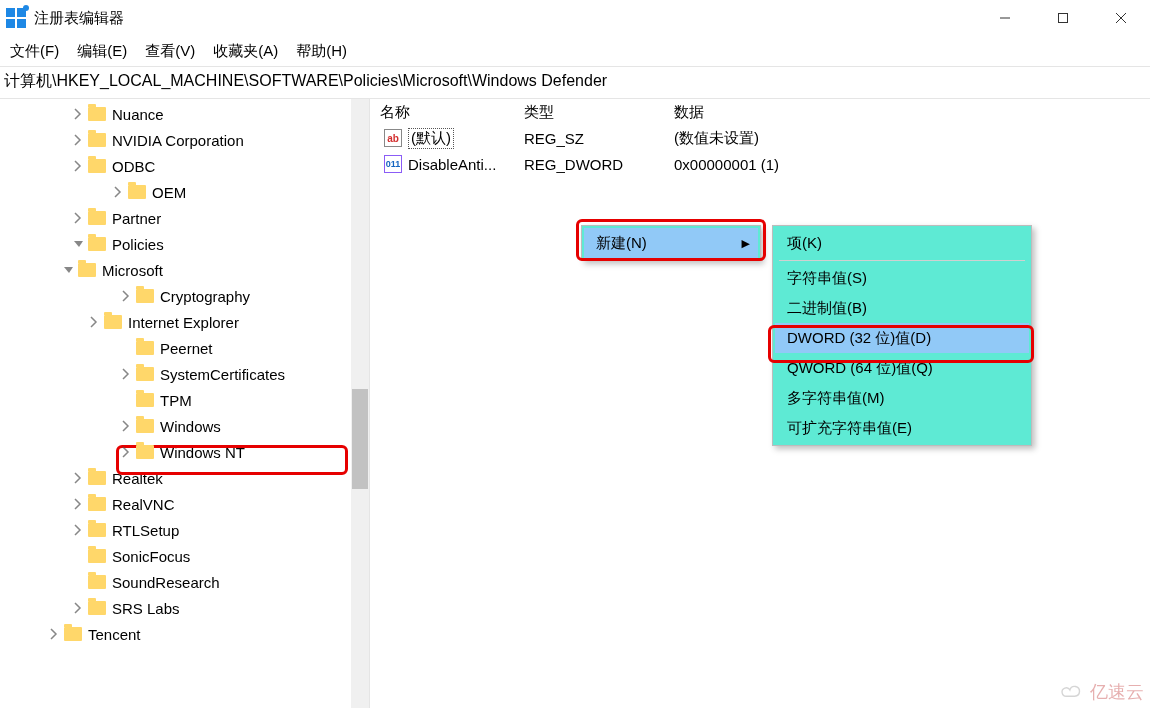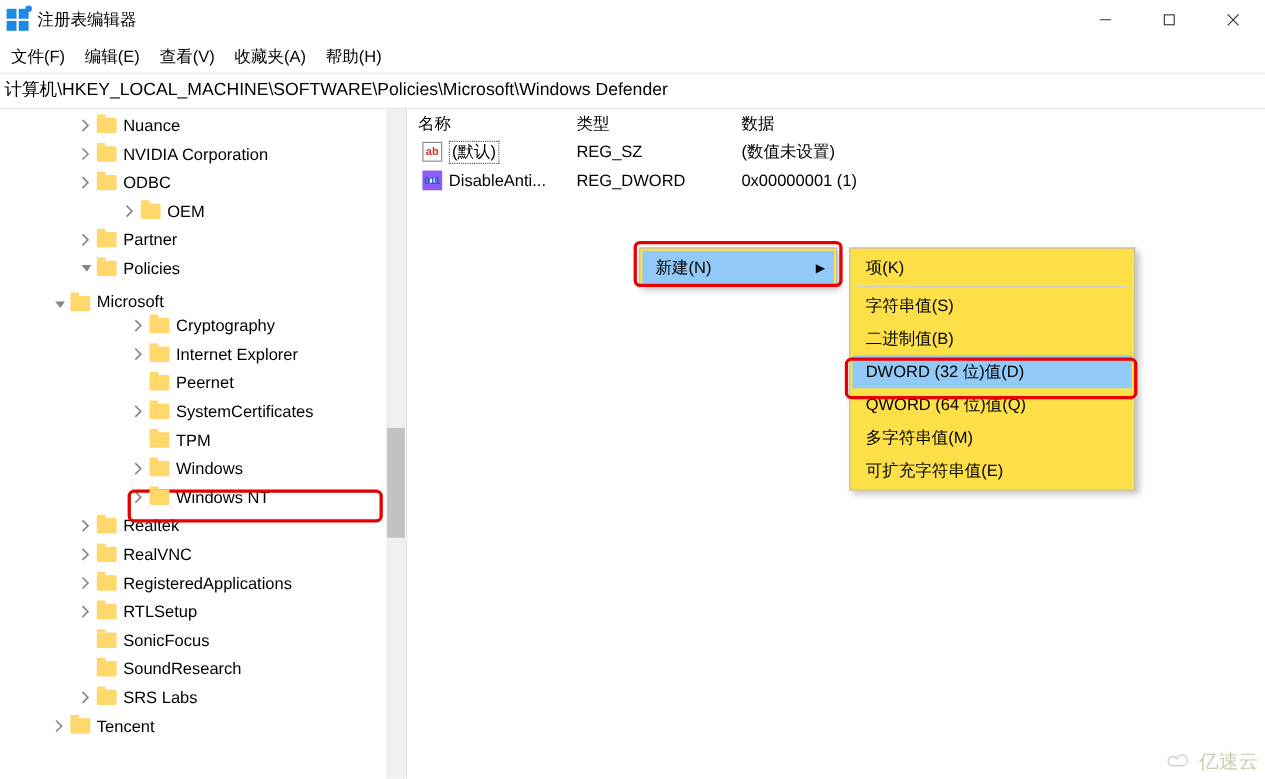--- a/index.html
+++ b/index.html
@@ -106,41 +106,41 @@
   .col-type { width: 150px; }
   .col-data { flex:1; }
   .list-row { display:flex; height:26px; align-items:center; }
   .val-icon-str {
     width:18px; height:18px; margin:0 6px 0 4px; background:#fff;
     border:1px solid #888; display:flex; align-items:center; justify-content:center;
     font-size:10px; font-weight:bold; color:#d32f2f;
   }
   .val-icon-bin {
     width:18px; height:18px; margin:0 6px 0 4px; background:#fff;
-    border:7px solid #8b5cf6; display:flex; align-items:center; justify-content:center;
+    border:1px solid #8b5cf6; display:flex; align-items:center; justify-content:center;
     font-size:9px; font-weight:bold; color:#1565c0;
   }
   .dotted-frame { border:1px dotted #555; padding:0 2px; }
 
   .ctx-menu {
-    position:absolute; background:#fde047; border:1px solid #bcbcbc;
+    position:absolute; background:#5eead4; border:1px solid #bcbcbc;
     box-shadow: 3px 3px 6px rgba(0,0,0,.25);
     padding: 2px;
   }
   .ctx-item {
     height:30px; display:flex; align-items:center; padding:0 28px 0 12px;
     position:relative; white-space:nowrap;
   }
   .ctx-item.hover { background:#91c9f7; }
   .ctx-hr { border-top:1px solid #d0d0d0; margin:2px 4px; }
   .sub-arrow { position:absolute; right:8px; font-size:11px;}
 
   .watermark{
     position:absolute; right:6px; bottom:4px; opacity:.35;
-    font-size:18px; color:#4d7c0f; display:flex; align-items:center; gap:4px;
+    font-size:18px; color:#b91c1c; display:flex; align-items:center; gap:4px;
   }
   .watermark svg{width:28px;height:20px;}
 </style>
 </head>
 <body>
 
 <div class="titlebar">
   <div class="app-icon">
     <span></span>
       <span></span>
@@ -235,39 +235,39 @@
       </div>
       <div class="tree-row" style="padding-left: 72px;">
         <span class="chev">
           <svg viewBox="0 0 12 12">
             <path d="M2 3l5 6 4-6z" fill="#555"></path>
           </svg>
         </span>
         <span class="folder-icon"></span>
         <span>Policies</span>
       </div>
-      <div class="tree-row" style="padding-left: 48px; align-items: flex-end;">
+      <div class="tree-row" style="padding-left: 62px;">
         <span class="chev">
           <svg viewBox="0 0 12 12">
             <path d="M2 3l5 6 4-6z" fill="#555"></path>
           </svg>
         </span>
         <span class="folder-icon"></span>
         <span>Microsoft</span>
       </div>
       <div class="tree-row" style="padding-left: 120px;">
         <span class="chev">
           <svg viewBox="0 0 12 12">
             <path d="M3 1l5 5-5 5" fill="none" stroke="#555" stroke-width="1.5"></path>
           </svg>
         </span>
         <span class="folder-icon"></span>
         <span>Cryptography</span>
       </div>
-      <div class="tree-row" style="padding-left: 120px;">
+      <div class="tree-row" style="padding-left: 88px;">
         <span class="chev">
           <svg viewBox="0 0 12 12">
             <path d="M3 1l5 5-5 5" fill="none" stroke="#555" stroke-width="1.5"></path>
           </svg>
         </span>
         <span class="folder-icon"></span>
         <span>Internet Explorer</span>
       </div>
       <div class="tree-row" style="padding-left: 120px;">
         <span class="chev"></span>
@@ -316,29 +316,20 @@
         <span>Realtek</span>
       </div>
       <div class="tree-row" style="padding-left: 72px;">
         <span class="chev">
           <svg viewBox="0 0 12 12">
             <path d="M3 1l5 5-5 5" fill="none" stroke="#555" stroke-width="1.5"></path>
           </svg>
         </span>
         <span class="folder-icon"></span>
         <span>RealVNC</span>
-      </div>
-      <div class="tree-row" style="padding-left: 72px;">
-        <span class="chev">
-          <svg viewBox="0 0 12 12">
-            <path d="M3 1l5 5-5 5" fill="none" stroke="#555" stroke-width="1.5"></path>
-          </svg>
-        </span>
-        <span class="folder-icon"></span>
-        <span>RegisteredApplications</span>
       </div>
       <div class="tree-row" style="padding-left: 72px;">
         <span class="chev">
           <svg viewBox="0 0 12 12">
             <path d="M3 1l5 5-5 5" fill="none" stroke="#555" stroke-width="1.5"></path>
           </svg>
         </span>
         <span class="folder-icon"></span>
         <span>RTLSetup</span>
       </div>

